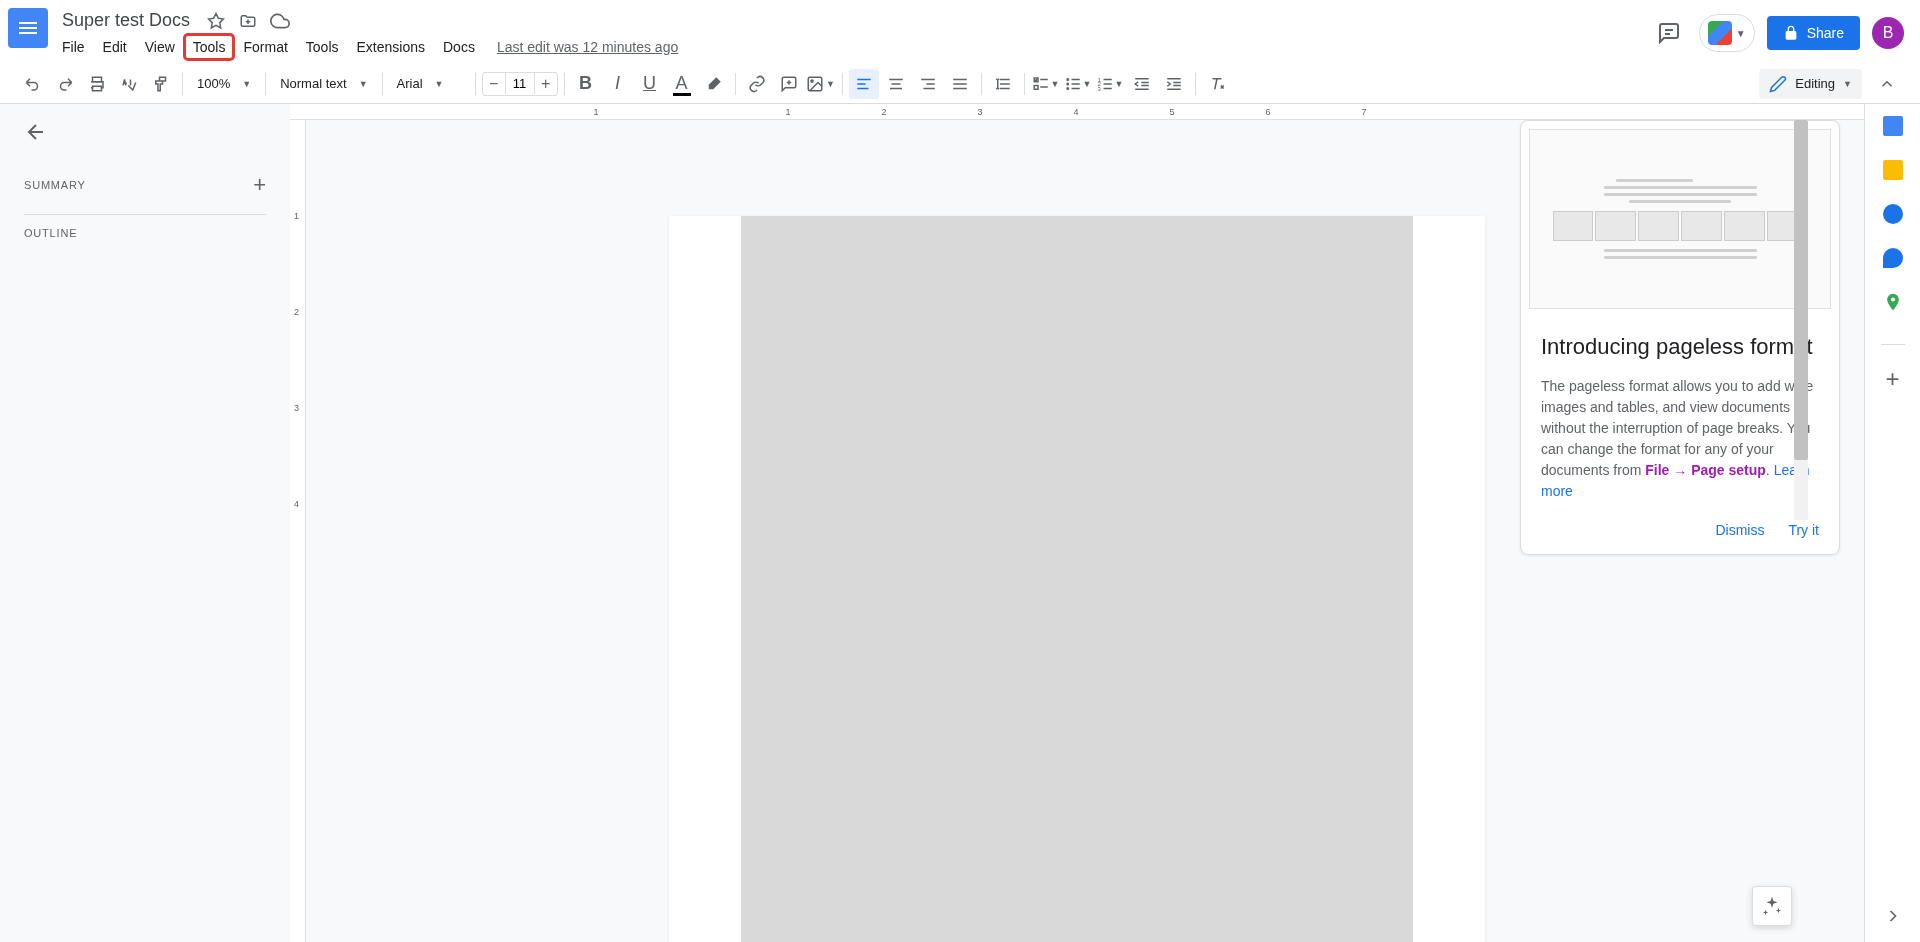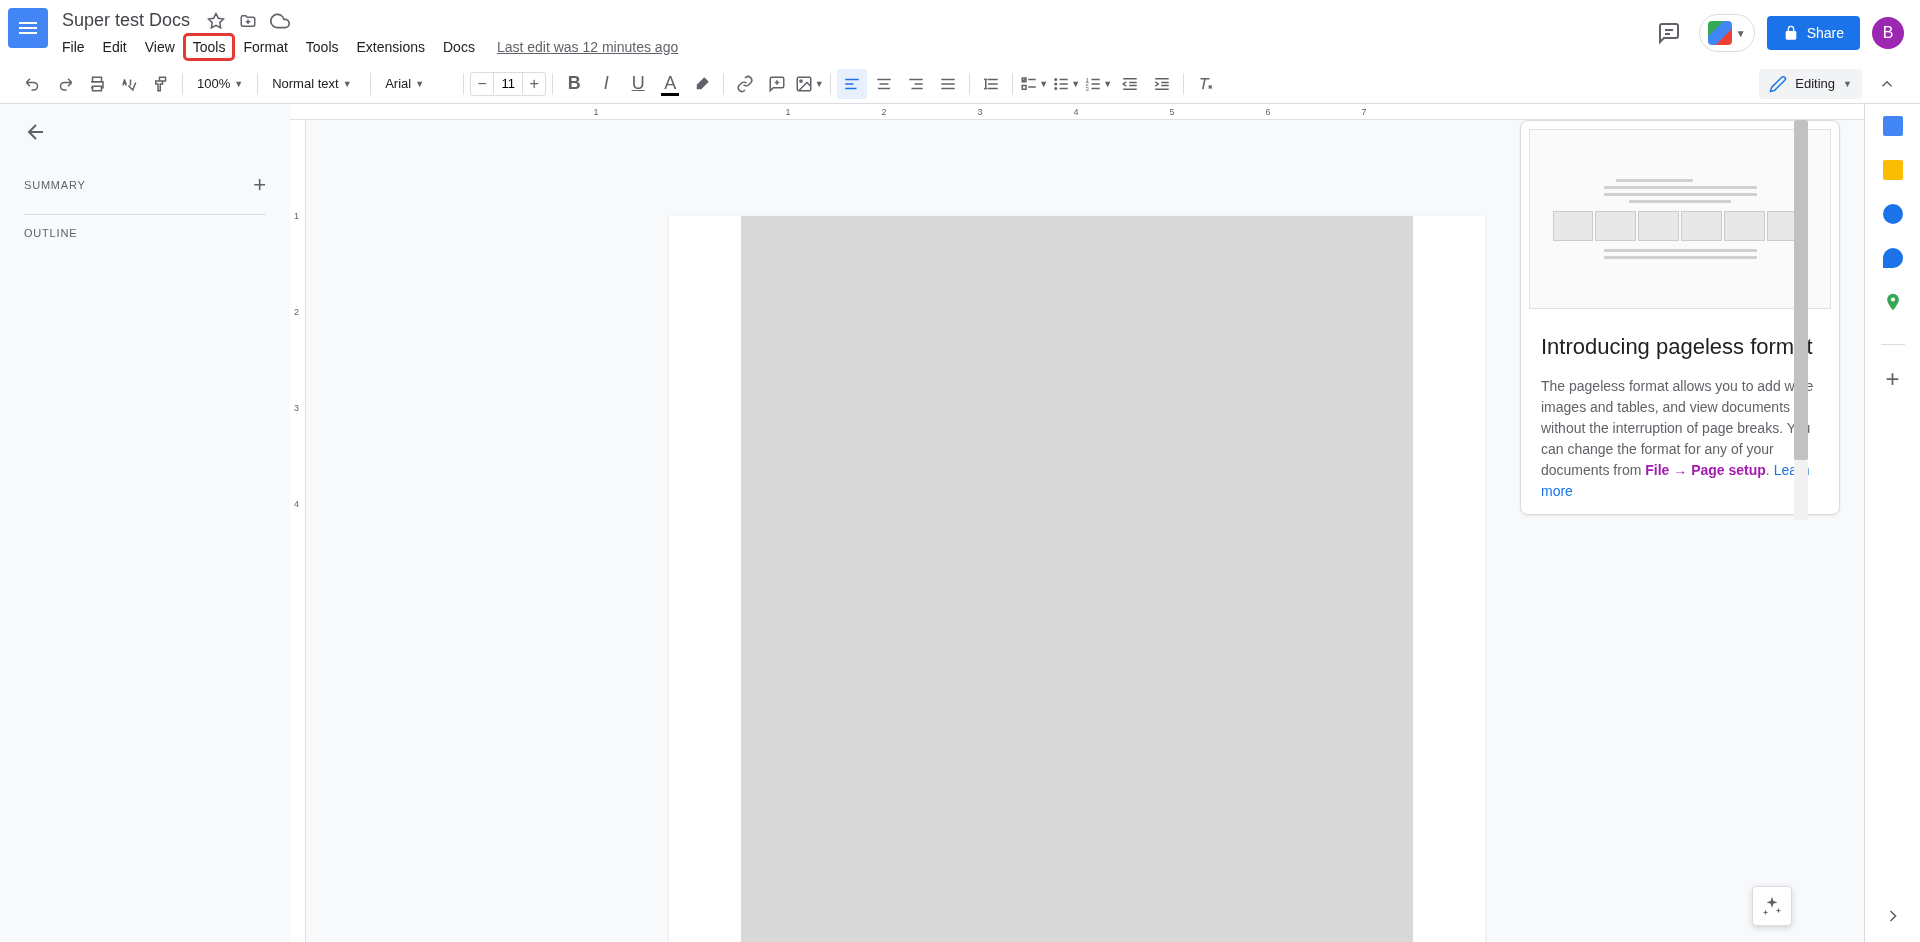--- a/index.html
+++ b/index.html
@@ -19,21 +19,21 @@
 .comment-btn{width:36px;height:36px;border-radius:50%;display:flex;align-items:center;justify-content:center;cursor:pointer;color:#5f6368}
 .meet-btn{display:flex;align-items:center;gap:4px;padding:6px 8px;border:1px solid #dadce0;border-radius:20px;cursor:pointer}
 .meet-icon{width:24px;height:24px;background:linear-gradient(135deg,#34a853 0%,#34a853 33%,#4285f4 33%,#4285f4 66%,#ea4335 66%);border-radius:4px}
 .meet-caret{color:#5f6368;font-size:10px}
 .share-btn{background:#1a73e8;color:#fff;padding:9px 16px;border-radius:4px;font-size:14px;font-weight:500;cursor:pointer;display:flex;align-items:center;gap:8px;border:none}
 .avatar{width:32px;height:32px;border-radius:50%;background:#9c27b0;color:#fff;display:flex;align-items:center;justify-content:center;font-size:16px;cursor:pointer}
 .toolbar{display:flex;align-items:center;padding:4px 18px;border-bottom:1px solid #dadce0;gap:2px;height:40px}
 .tb-btn{width:30px;height:30px;display:flex;align-items:center;justify-content:center;cursor:pointer;color:#5f6368;border-radius:3px;font-size:18px}
 .tb-btn.active{background:#e8f0fe;color:#1a73e8}
 .tb-sep{width:1px;height:22px;background:#dadce0;margin:0 4px}
-.tb-select{padding:4px 8px;font-size:13px;color:#202124;cursor:pointer;display:flex;align-items:center;gap:4px;border-radius:3px}
+.tb-select{padding:4px 8px;font-size:13px;color:#202124;cursor:pointer;display:flex;align-items:center;gap:12px;border-radius:3px}
 .caret{font-size:9px;color:#5f6368}
 .font-size-box{display:flex;align-items:center;border:1px solid #dadce0;border-radius:3px}
 .fs-btn{width:22px;height:22px;display:flex;align-items:center;justify-content:center;cursor:pointer;color:#5f6368}
 .fs-val{width:30px;text-align:center;font-size:13px;border-left:1px solid #dadce0;border-right:1px solid #dadce0;padding:3px 0}
 .text-color{position:relative}
 .text-color::after{content:"";position:absolute;bottom:3px;left:6px;right:6px;height:3px;background:#000}
 .editing-btn{display:flex;align-items:center;gap:8px;padding:6px 10px;background:#f1f3f4;border-radius:4px;cursor:pointer;font-size:13px;color:#202124;margin-left:auto;margin-right:8px}
 .editing-btn svg{color:#1a73e8}
 .collapse-btn{width:30px;height:30px;display:flex;align-items:center;justify-content:center;cursor:pointer;color:#5f6368}
 .main-area{display:flex;height:calc(100vh - 104px);position:relative}
@@ -374,20 +374,24 @@
           <div class="mock-line" style="width:60%"></div>
           <div class="mock-line" style="width:60%"></div>
         </div>
       </div>
       <div class="promo-body">
         <div class="promo-title">Introducing pageless format</div>
         <div class="promo-text">
           <span>The pageless format allows you to add wide images and tables, and view documents without the interruption of page breaks. You can change the format for any of your documents from </span><span class="promo-bold">File → Page setup</span><span>. </span><span class="promo-link">Learn more</span>
         </div>
       </div>
+      <div class="promo-actions">
+        <span class="promo-action">Dismiss</span>
+        <span class="promo-action">Try it</span>
+      </div>
     </div>
 
     <div class="vscroll">
       <div class="vscroll-thumb"></div>
     </div>
 
     <div class="explore-fab">
       <svg width="22" height="22" viewBox="0 0 24 24" fill="currentColor">
           <path d="M12 2l1.5 4.5L18 8l-4.5 1.5L12 14l-1.5-4.5L6 8l4.5-1.5zM19 14l.75 2.25L22 17l-2.25.75L19 20l-.75-2.25L16 17l2.25-.75zM5 16l.75 2.25L8 19l-2.25.75L5 22l-.75-2.25L2 19l2.25-.75z"></path>
         </svg>

